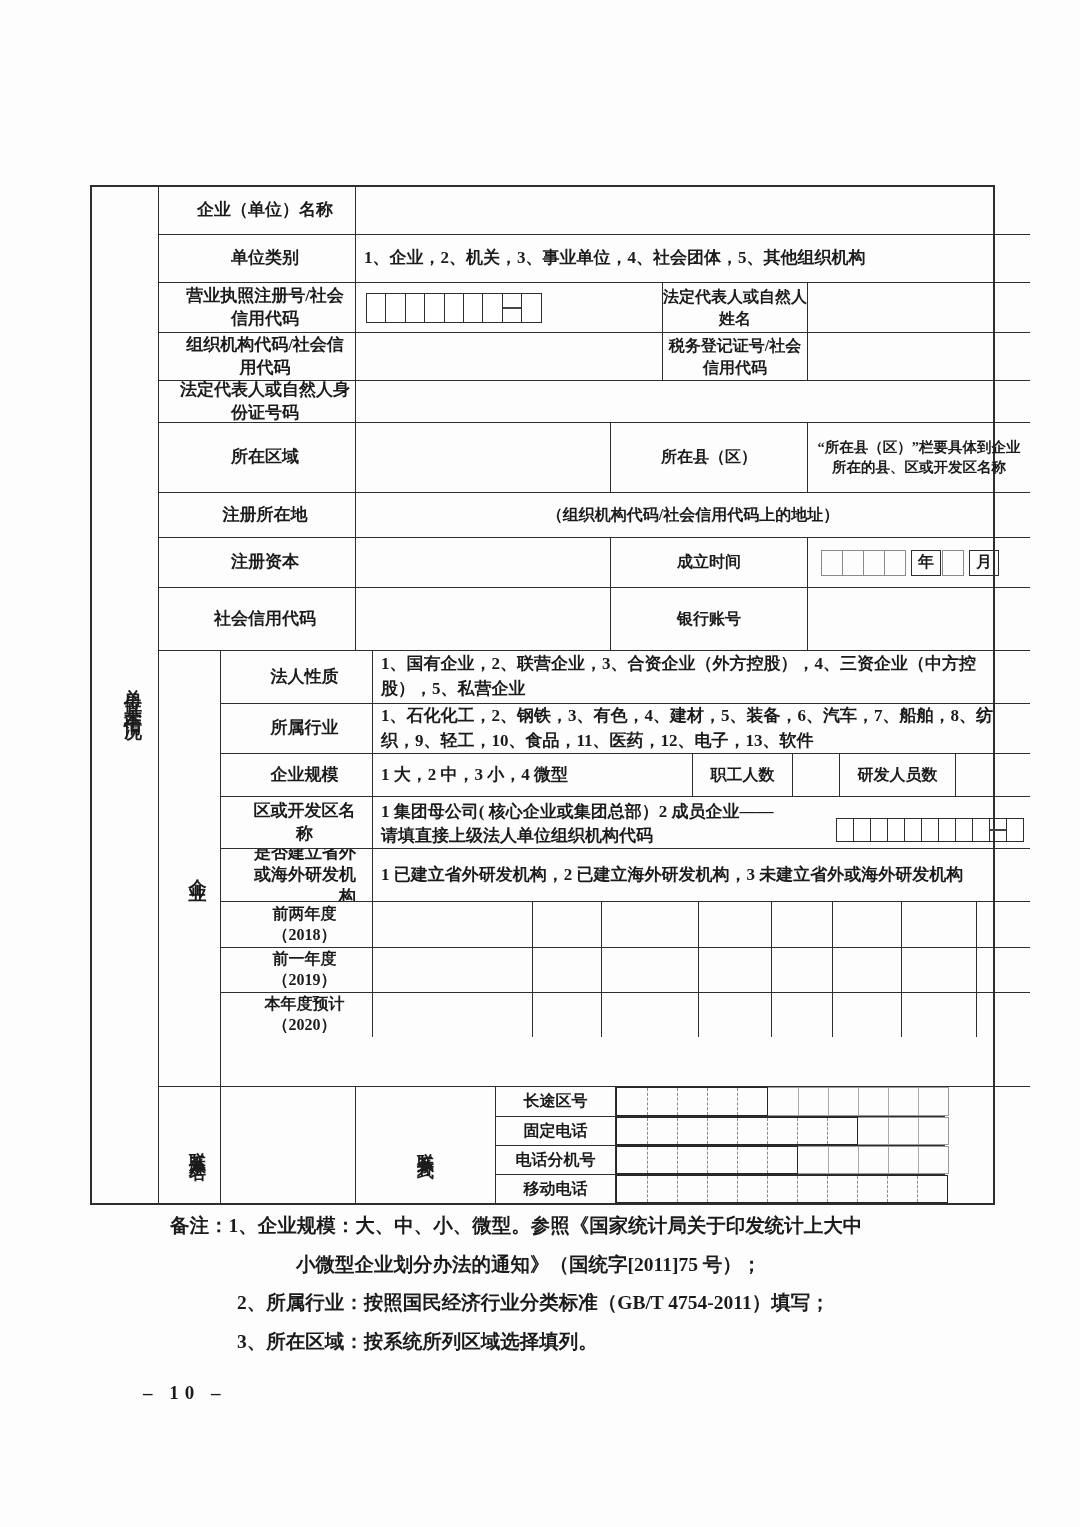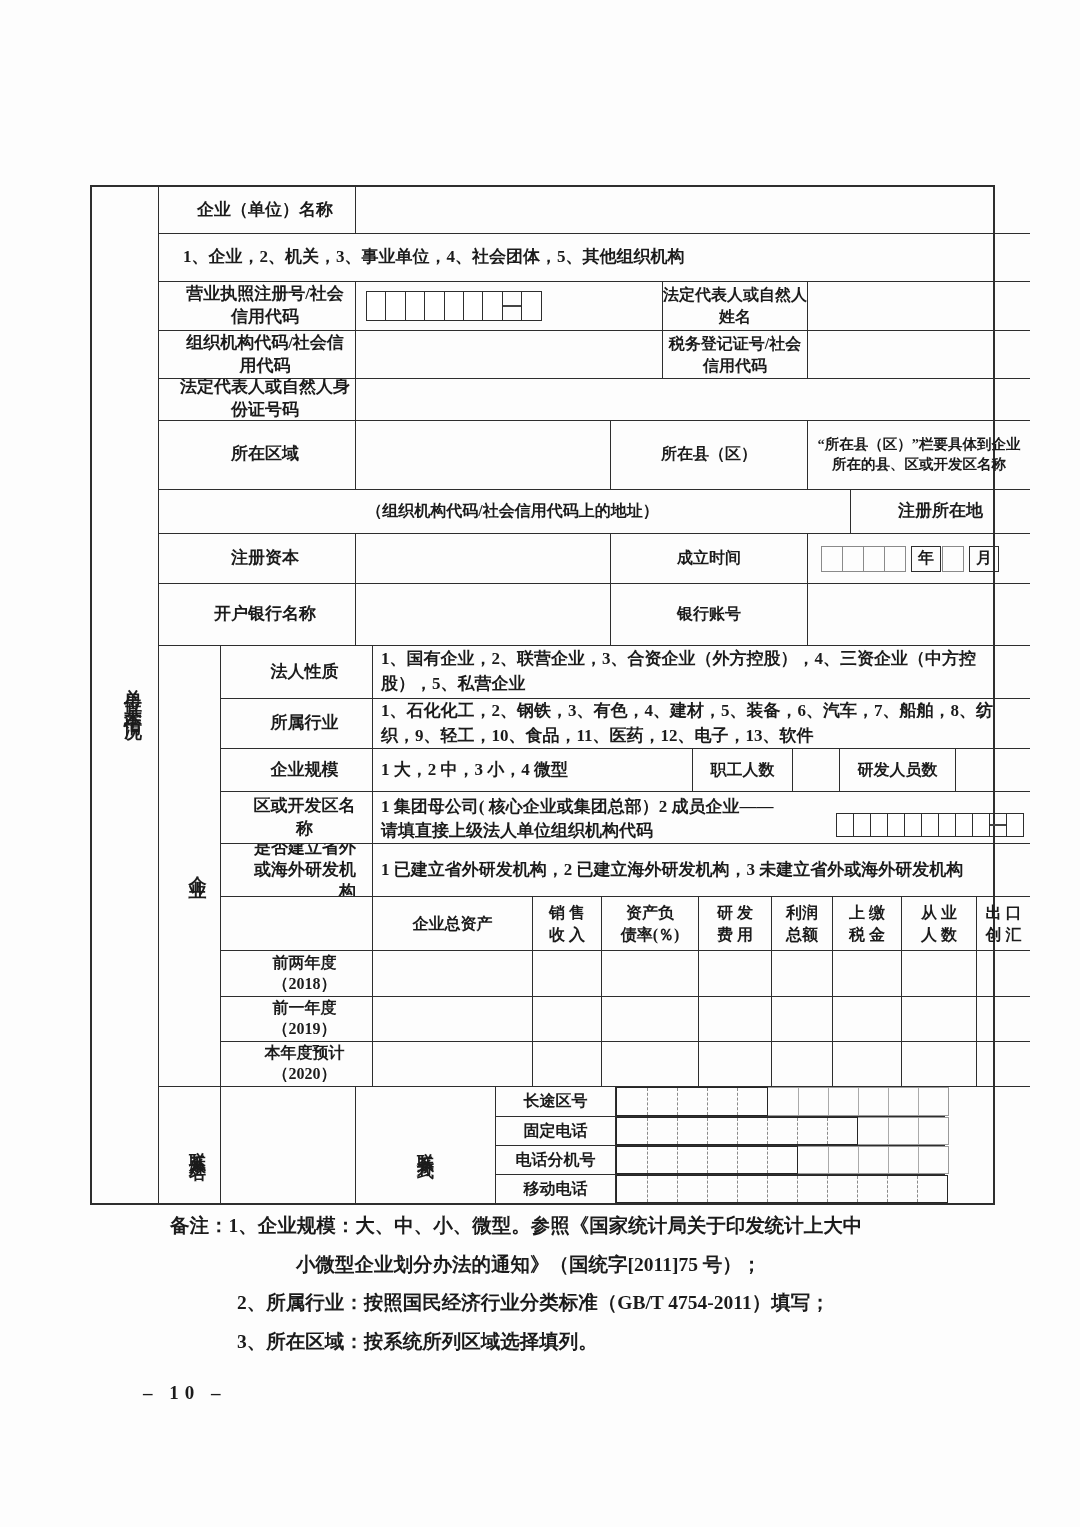--- a/index.html
+++ b/index.html
@@ -112,20 +112,21 @@
     </div>
 
     <div class="main vstack">
 
       <div class="hrow h47">
         <div class="cell lbl">企业（单位）名称</div>
         <div class="cell fill"></div>
       </div>
 
       <div class="hrow h48">
+        <div class="cell lbl">单位类别</div>
         <div class="cell opts">1、企业，2、机关，3、事业单位，4、社会团体，5、其他组织机构</div>
       </div>
 
       <div class="hrow h50">
         <div class="cell lbl">营业执照注册号/社会信用代码</div>
         <div class="cell fill" style="justify-content:flex-start; padding-left:10px;">
           <div class="cbox">
             <span class="b"></span>
               <span class="b"></span>
               <span class="b"></span>
@@ -154,43 +155,43 @@
       </div>
 
       <div class="hrow h70">
         <div class="cell lbl">所在区域</div>
         <div class="cell w255"></div>
         <div class="cell w197">所在县（区）</div>
         <div class="cell w223 smallnote">“所在县（区）”栏要具体到企业所在的县、区或开发区名称</div>
       </div>
 
       <div class="hrow h45">
+        <div class="cell lbl">注册所在地</div>
         <div class="cell fill">（组织机构代码/社会信用代码上的地址）</div>
-        <div class="cell lbl">注册所在地</div>
       </div>
 
       <div class="hrow h50">
         <div class="cell lbl">注册资本</div>
         <div class="cell w255"></div>
         <div class="cell w197">成立时间</div>
         <div class="cell w223" style="justify-content:flex-start;">
           <div class="date-strip">
             <span class="tick"></span>
               <span class="tick"></span>
               <span class="tick"></span>
               <span class="tick"></span>
             <span class="dbox">年</span>
             <span class="tick"></span>
             <span class="dbox">月</span>
           </div>
         </div>
       </div>
 
       <div class="hrow h63">
-        <div class="cell lbl">开户银行名称</div>
+        <div class="cell lbl">社会信用代码</div>
         <div class="cell w255"></div>
         <div class="cell w197">银行账号</div>
         <div class="cell w223"></div>
       </div>
 
       <div class="hrow" style="flex:1;">
         <div class="ent-col">
           <span class="vtext" style="letter-spacing:5px;">企业</span>
         </div>
         <div class="ent-main vstack">
@@ -233,38 +234,20 @@
                   <span></span>
               </div>
             </div>
           </div>
 
           <div class="hrow h53">
             <div class="cell lbl2" style="padding:0 16px;text-align:right;">是否建立省外或海外研发机构</div>
             <div class="cell opts">1 已建立省外研发机构，2 已建立海外研发机构，3 未建立省外或海外研发机构</div>
           </div>
 
-          <div class="hrow h54">
-            <div class="cell fc-lbl"></div>
-            <div class="cell fc1 finhead prel">企业总资产</div>
-            <div class="cell fc2 finhead prel">销 售
-收 入</div>
-            <div class="cell fc3 finhead prel">资产负
-债率(％)</div>
-            <div class="cell fc4 finhead prel">研 发
-费 用</div>
-            <div class="cell fc5 finhead prel">利润
-总额</div>
-            <div class="cell fc6 finhead prel">上 缴
-税 金</div>
-            <div class="cell fc7 finhead prel">从 业
-人 数</div>
-            <div class="cell fc8 finhead prel">出 口
-创 汇</div>
-          </div>
 
           <div class="hrow h46">
             <div class="cell fc-lbl prel">前两年度
 （2018）</div>
             <div class="cell fc1"></div>
             <div class="cell fc2"></div>
             <div class="cell fc3"></div>
             <div class="cell fc4"></div>
             <div class="cell fc5"></div>
             <div class="cell fc6"></div>

